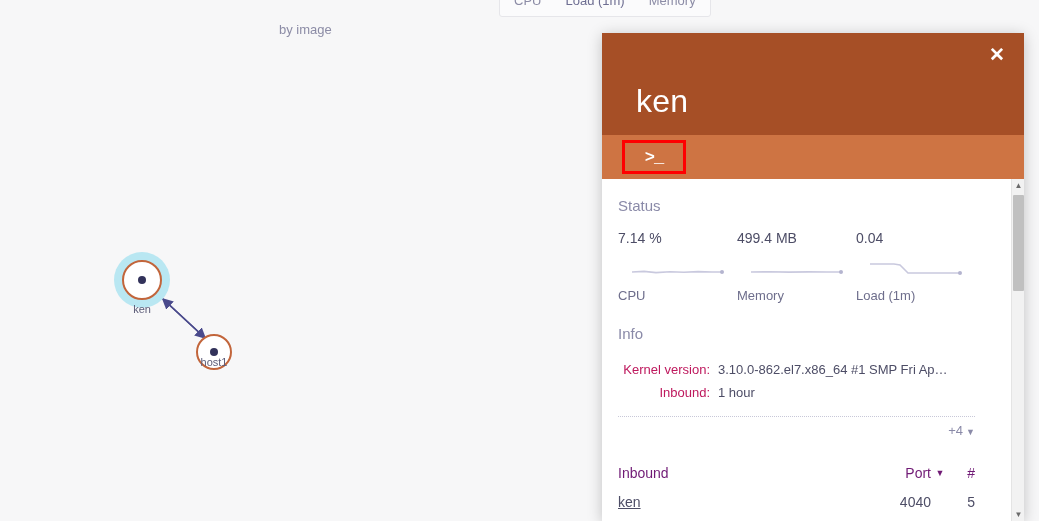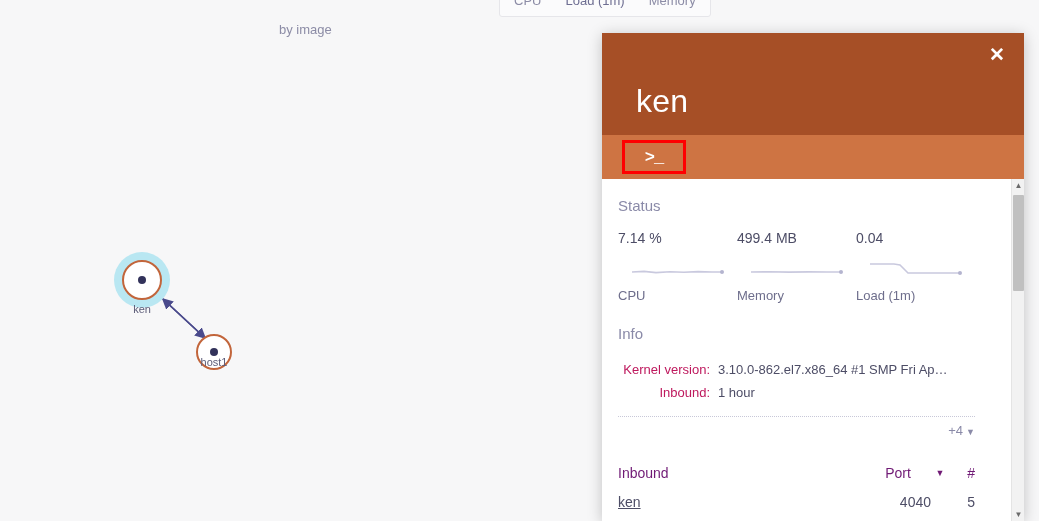--- a/index.html
+++ b/index.html
@@ -129,21 +129,21 @@
     border-top: 1px dotted #c8c8d8; margin-top: 12px; padding-top: 4px;
     text-align: right;
   }
   .more-toggle { font-size: 13px; color: #8a8aa8; cursor: pointer; }
   .caret-down { font-size: 9px; margin-left: 3px; }
 
   
   .tbl { margin-top: 26px; }
   .tbl-head { display: flex; align-items: center; font-size: 14px; color: #701a75; padding-bottom: 7px; }
   .tbl-head .c-name { flex: 1; }
-  .tbl-head .c-port { width: 66px; text-align: center; }
+  .tbl-head .c-port { width: 66px; text-align: right; }
   .tbl-head .c-sort { width: 18px; text-align: center; font-size: 9px; }
   .tbl-head .c-cnt { width: 26px; text-align: right; }
   .tbl-row { display: flex; align-items: center; font-size: 14px; color: #4d4d66; padding: 6px 0; }
   .tbl-row .c-name { flex: 1; }
   .tbl-row .c-name a { color: #4d4d66; text-decoration: underline; cursor: pointer; }
   .tbl-row .c-port { width: 66px; text-align: right; }
   .tbl-row .c-sort { width: 18px; }
   .tbl-row .c-cnt { width: 26px; text-align: right; }
   .tbl-row.clipped { overflow: hidden; height: 8px; padding: 0; opacity: 0.55; }
 

